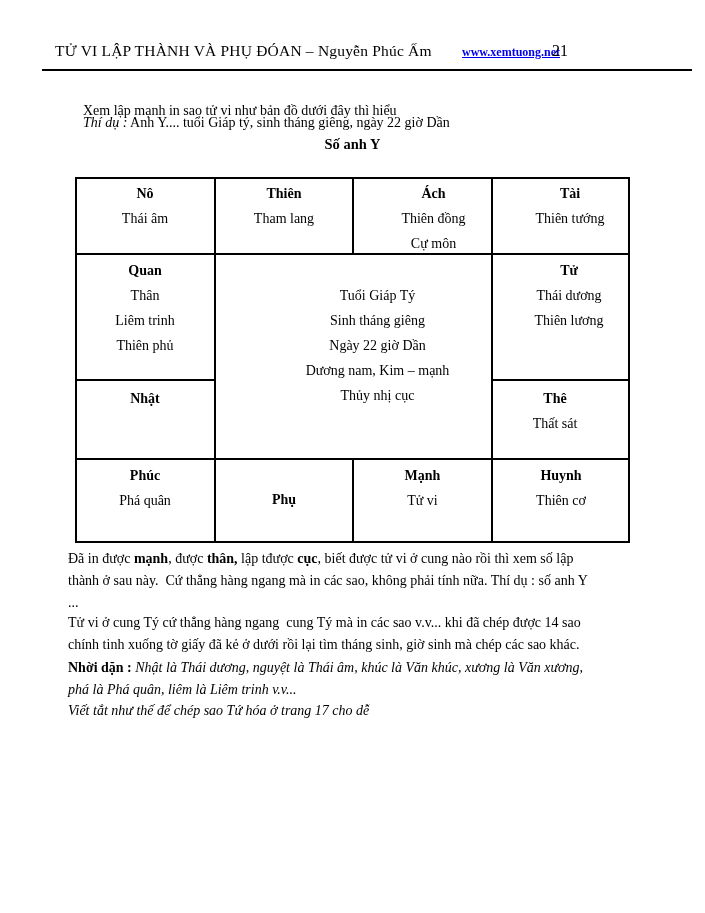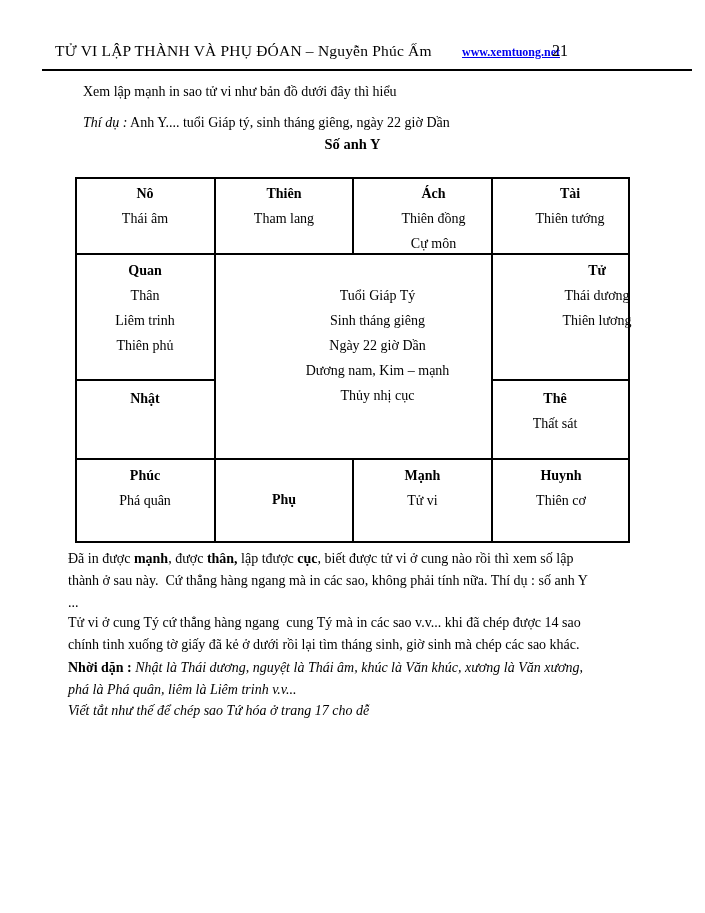--- a/index.html
+++ b/index.html
@@ -26,21 +26,21 @@
 <body>
 
 <div class="page">
 
   <div class="abs hdr-title" style="left:55px;top:42px;">TỬ VI LẬP THÀNH VÀ PHỤ ĐÓAN – Nguyễn Phúc Ấm</div>
   <div class="abs" style="left:462px;top:42px;white-space:nowrap;">
     <a class="hdr-link" href="#" style="color: rgb(0, 0, 238);">www.xemtuong.net</a><span class="hdr-page">21</span>
   </div>
   <div class="abs rule" style="left:42px;top:69px;width:650px;height:2px;"></div>
 
-  <div class="abs body-text" style="left:83px;top:81px;width:560px;">Xem lập mạnh in sao tử vi như bản đồ dưới đây thì hiểu</div>
+  <div class="abs body-text" style="left:83px;top:100px;width:560px;">Xem lập mạnh in sao tử vi như bản đồ dưới đây thì hiểu</div>
   <div class="abs body-text" style="left:83px;top:112px;width:560px;"><span style="font-style: italic;">Thí dụ :</span><span> Anh Y.... tuổi Giáp tý, sinh tháng giêng, ngày 22 giờ Dần</span></div>
   <div class="abs chart-title" style="left:75px;top:136px;width:555px;">Số anh Y</div>
 
   <div class="tframe" style="left:75px;top:177px;width:555px;height:366px;"></div>
   <div class="tline" style="left:214px;top:177px;width:2px;height:366px;"></div>
   <div class="tline" style="left:352px;top:177px;width:2px;height:78px;"></div>
   <div class="tline" style="left:352px;top:459px;width:2px;height:84px;"></div>
   <div class="tline" style="left:491px;top:177px;width:2px;height:366px;"></div>
   <div class="tline" style="left:75px;top:253px;width:555px;height:2px;"></div>
   <div class="tline" style="left:75px;top:458px;width:555px;height:2px;"></div>
@@ -86,21 +86,21 @@
   </div>
   <div class="center-cell" style="left:217px;top:283px;width:273px;">
     <div>
         <div class="star">Tuổi Giáp Tý</div>
         <div class="star">Sinh tháng giêng</div>
         <div class="star">Ngày 22 giờ Dần</div>
         <div class="star">Dương nam, Kim – mạnh</div>
         <div class="star">Thủy nhị cục</div>
       </div>
   </div>
-  <div class="cell" style="left:522px;top:258px;width:150px;">
+  <div class="cell" style="left:494px;top:258px;width:150px;">
     <div class="palace">Tử</div>
     <div>
         <div class="star">Thái dương</div>
         <div class="star">Thiên lương</div>
       </div>
   </div>
   <div class="cell" style="left:494px;top:386px;width:122px;">
     <div class="palace">Thê</div>
     <div>
         <div class="star">Thất sát</div>

